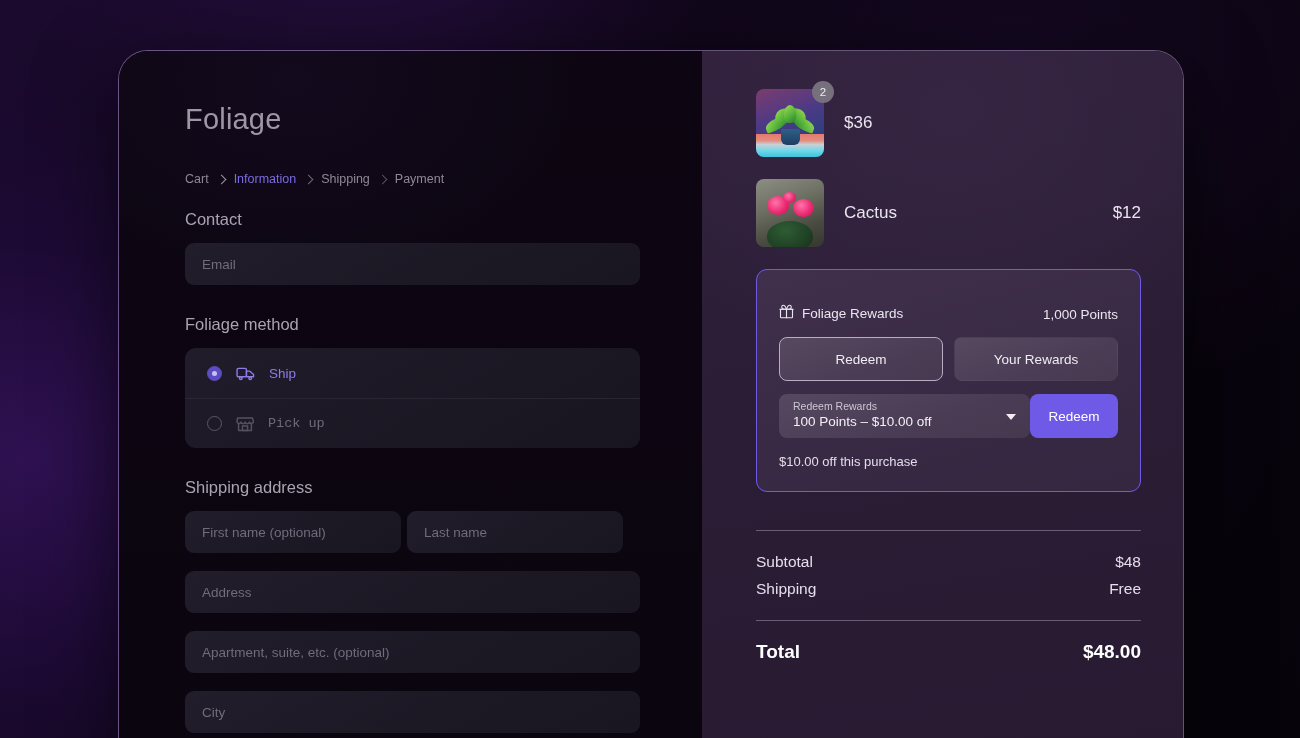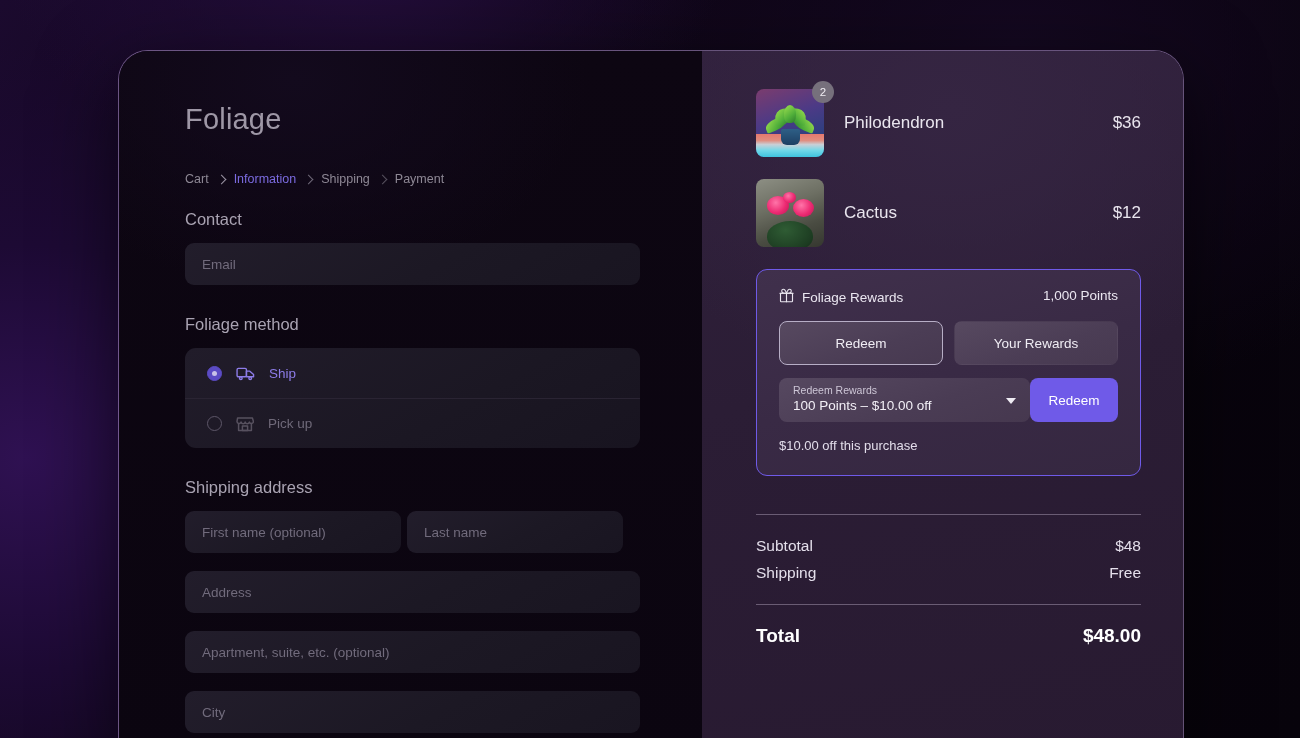--- a/index.html
+++ b/index.html
@@ -115,21 +115,21 @@
     overflow: hidden;
   }
   .delivery-row {
     display: flex;
     align-items: center;
     gap: 14px;
     height: 50px;
     padding: 0 22px;
     cursor: pointer;
   }
-  .delivery-row + .delivery-row { border-top: 1px solid #2a2433; }
+  .delivery-row + .delivery-row { border-top: 1px solid #2a2433; font-family: Liberation Mono, monospace; }
 
   .radio {
     width: 15px; height: 15px;
     border-radius: 50%;
     border: 1.6px solid #5d5668;
     flex: none;
     position: relative;
   }
   .radio.checked {
     background: #5b4bc4;
@@ -258,22 +258,23 @@
   .rewards {
     margin-top: 10px;
     border: 1.5px solid #6f5ae8;
     border-radius: 11px;
     background: linear-gradient(165deg, #40304c 0%, #392a45 50%, #352740 100%);
     padding: 18px 22px 22px 22px;
   }
 
   .rewards-head {
     display: flex;
-    align-items: flex-start;
+    align-items: flex-end;
     margin-bottom: 15px;
+    margin-top: 16px;
   }
   .rewards-title {
     display: flex;
     align-items: center;
     gap: 8px;
     font-size: 13.5px;
     color: #eae6f0;
     flex: 1;
   }
   .rewards-points {
@@ -439,21 +440,20 @@
             <div class="leaf l1"></div>
             <div class="leaf l2"></div>
             <div class="leaf l3"></div>
             <div class="leaf l4"></div>
             <div class="leaf l5"></div>
             <div class="pot"></div>
           </div>
         </div>
         <div class="qty-badge">2</div>
       </div>
-      <div class="item-name">Philodendron</div>
       <div class="item-price">$36</div>
     </div>
 
     <div class="line-item">
       <div class="thumb-wrap">
         <div class="thumb">
           <div class="art-cactus">
             <div class="body"></div>
             <div class="bloom b1"></div>
             <div class="bloom b2"></div>

